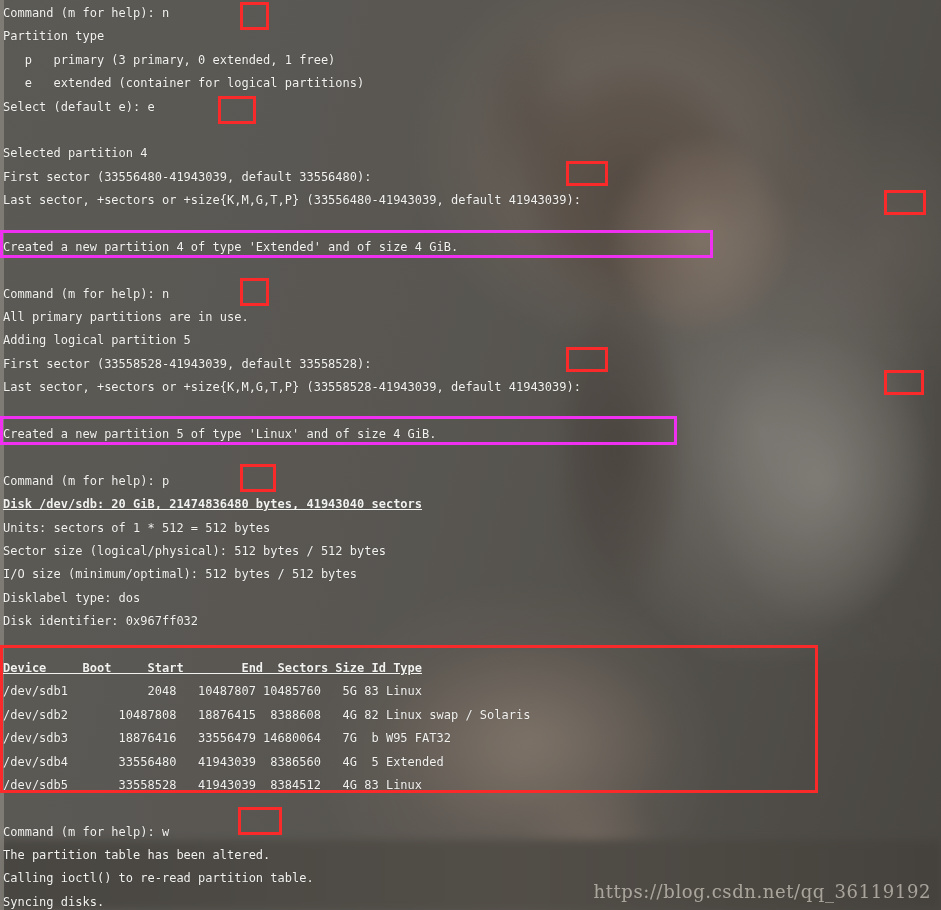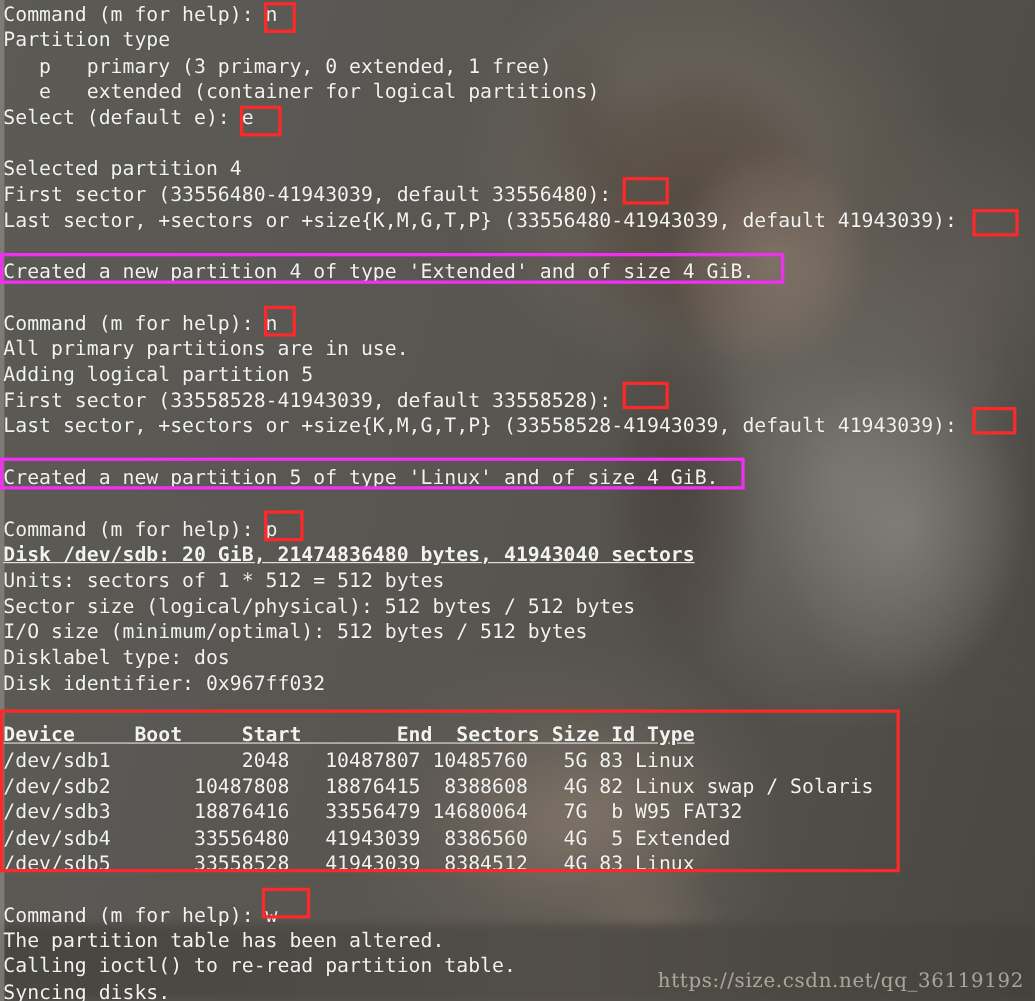--- a/index.html
+++ b/index.html
@@ -57,21 +57,21 @@
     position:absolute;left:0;top:840px;width:941px;height:70px;
     background:linear-gradient(90deg,#4a4742 0%,#534f49 30%,#5b554d 55%,#4f4a43 78%,#433f3a 100%);
     filter:blur(4px);
   }
   .bg-darken{position:absolute;inset:0;background:rgba(72,70,66,.46);}
   .bg-left{position:absolute;left:0;top:0;width:4px;height:910px;background:#9a978f;opacity:.55;}
 
   
   #term{
     position:absolute;inset:0;
-    font-size:18px;
+    font-size:12px;
     line-height:23.4px;
     color:#f2f2f0;
     letter-spacing:0px;
     white-space:pre;
     padding:2px 0 0 3px;
     box-sizing:border-box;
     text-shadow:0 0 1px rgba(0,0,0,.35);
   }
   #term .line{height:23.4px;}
   #term .b{font-weight:bold;text-decoration:underline;}
@@ -115,15 +115,15 @@
       <div class="anno magenta" style="left: 0px; top: 230px; width: 713px; height: 28px;"></div>
       <div class="anno red" style="left: 240px; top: 278px; width: 29px; height: 28px;"></div>
       <div class="anno red" style="left: 566px; top: 347px; width: 42px; height: 25px;"></div>
       <div class="anno red" style="left: 884px; top: 370px; width: 40px; height: 25px;"></div>
       <div class="anno magenta" style="left: 0px; top: 416px; width: 677px; height: 29px;"></div>
       <div class="anno red" style="left: 240px; top: 464px; width: 36px; height: 28px;"></div>
       <div class="anno red" style="left: 0px; top: 645px; width: 818px; height: 148px;"></div>
       <div class="anno red" style="left: 238px; top: 807px; width: 44px; height: 28px;"></div>
     </div>
 
-  <div id="watermark">https://size.csdn.net/qq_36119192</div>
+  <div id="watermark">https://blog.csdn.net/qq_36119192</div>
 
 </div>
 
 </body></html>

